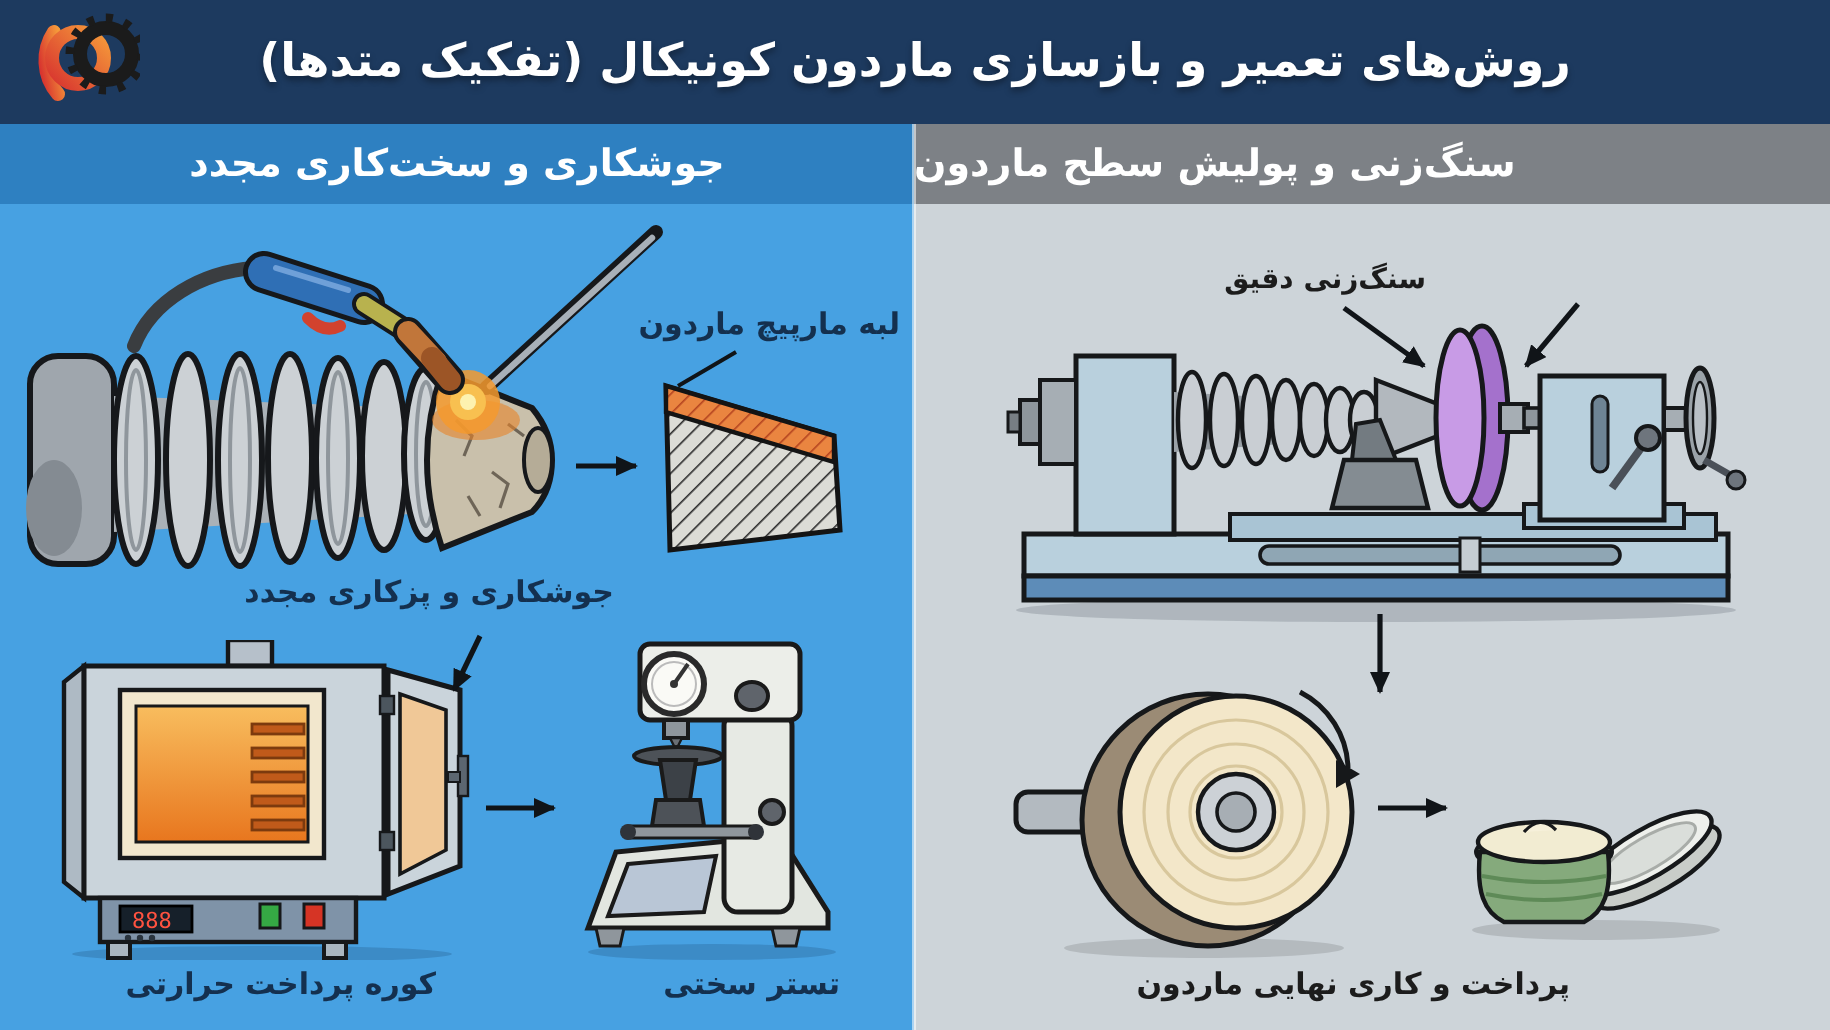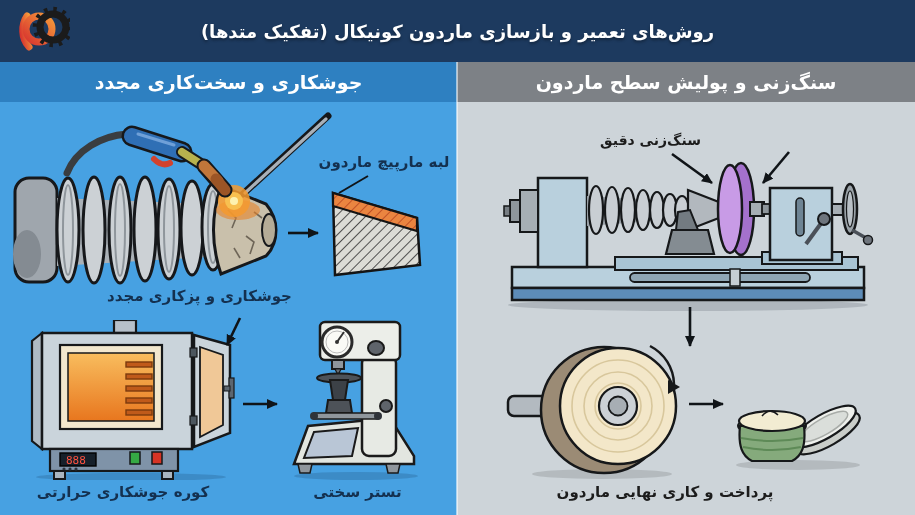--- a/index.html
+++ b/index.html
@@ -2,33 +2,33 @@
 <html lang="fa" style="--header-bg: #1d3a5f; --header-text: #ffffff; --left-header-bg: #2e80c1; --left-panel-bg: #47a1e2; --right-header-bg: #7d8186; --right-panel-bg: #cdd4d9; --label-navy: #14304f; --label-dark: #1c1c1c; --arrow-color: #101418; --accent-orange: #ea8540; --wheel-purple: #b57fd6; --logo-orange: #e8632a; --logo-black: #1b1b1b;"><head>
 <meta charset="utf-8">
 <style>
   html,body{margin:0;padding:0;background:#222;}
   .stage{position:relative;width:915px;height:515px;overflow:hidden;
          font-family:"DejaVu Sans",sans-serif;background:var(--left-panel-bg,#47a1e2);}
   
   .header{position:absolute;left:0;top:0;width:915px;height:62px;
           background:var(--header-bg,#1d3a5f);display:flex;align-items:center;justify-content:center;}
   .logo{position:absolute;left:14px;top:2px;width:56px;height:58px;}
-  .title{margin:0;color:var(--header-text,#fff);font-size:18px;font-weight:700;
+  .title{margin:0;color:var(--header-text,#fff);font-size:23px;font-weight:700;
          direction:rtl;unicode-bidi:plaintext;text-shadow:0 2px 3px rgba(0,0,0,.35);letter-spacing:0;}
   
   .bar{position:absolute;top:62px;height:40px;display:flex;align-items:center;justify-content:center;
        color:#fff;font-size:19px;font-weight:700;direction:rtl;}
   .bar-left{left:0;width:457px;background:var(--left-header-bg,#2e80c1);}
-  .bar-right{left:457px;width:458px;background:var(--right-header-bg,#7d8186);}
+  .bar-right{left:457px;width:458px;background:var(--right-header-bg,#7d8186);justify-content:flex-end;}
   
   .body-left{position:absolute;left:0;top:102px;width:457px;height:413px;background:var(--left-panel-bg,#47a1e2);}
   .body-right{position:absolute;left:457px;top:102px;width:458px;height:413px;background:var(--right-panel-bg,#cdd4d9);}
   .divider{position:absolute;left:456px;top:62px;width:2px;height:453px;background:rgba(255,255,255,.55);}
   
-  .lbl{position:absolute;font-weight:700;direction:rtl;unicode-bidi:plaintext;text-align:center;line-height:1.3;}
+  .lbl{position:absolute;font-weight:700;direction:rtl;unicode-bidi:plaintext;line-height:1.3;}
   .lbl-navy{color:var(--label-navy,#14304f);}
   .lbl-dark{color:var(--label-dark,#1c1c1c);}
   .ill{position:absolute;}
   .overlay{position:absolute;left:0;top:0;width:915px;height:515px;pointer-events:none;}
 </style>
 </head>
 <body>
 
 <div class="stage">
 
@@ -205,21 +205,21 @@
     <rect x="30" y="97" width="64" height="6" fill="#8f969c" stroke="#1a1a1a" stroke-width="1.5"></rect>
     <circle cx="30" cy="100" r="4" fill="#2f3339"></circle>
       <circle cx="94" cy="100" r="4" fill="#2f3339"></circle>
 
     <polygon points="14,148 28,148 26,157 16,157" fill="#8f969c" stroke="#1a1a1a" stroke-width="1.5"></polygon>
     <polygon points="102,148 116,148 114,157 104,157" fill="#8f969c" stroke="#1a1a1a" stroke-width="1.5"></polygon>
   </svg>
 
   <div class="lbl lbl-navy" style="left:318px;top:153px;width:132px;font-size:15px;">لبه مارپیچ ماردون</div>
   <div class="lbl lbl-navy" style="left:92px;top:287px;width:215px;font-size:15px;">جوشکاری و پزکاری مجدد</div>
-  <div class="lbl lbl-navy" style="left:28px;top:483px;width:190px;font-size:15px;">کوره جوشکاری حرارتی</div>
+  <div class="lbl lbl-navy" style="left:28px;top:483px;width:190px;font-size:15px;">کوره پرداخت حرارتی</div>
   <div class="lbl lbl-navy" style="left:295px;top:483px;width:125px;font-size:15px;">تستر سختی</div>
 
   <svg class="ill" style="left:462px;top:152px;" width="435" height="165" viewBox="0 0 435 165">
     <ellipse cx="226" cy="153" rx="180" ry="6" fill="rgba(40,50,60,.18)"></ellipse>
 
     <rect x="50" y="115" width="352" height="21" fill="#b9d0dd" stroke="#16181a" stroke-width="2.5"></rect>
     <rect x="50" y="136" width="352" height="12" fill="#5d8cb8" stroke="#16181a" stroke-width="2.5"></rect>
     <rect x="153" y="105" width="243" height="13" fill="#a9c4d4" stroke="#16181a" stroke-width="2"></rect>
     <rect x="168" y="121" width="180" height="9" rx="4.5" fill="#8fa6b4" stroke="#16181a" stroke-width="1.8"></rect>
     <rect x="268" y="117" width="10" height="17" fill="#c5cdd3" stroke="#16181a" stroke-width="1.5"></rect>

